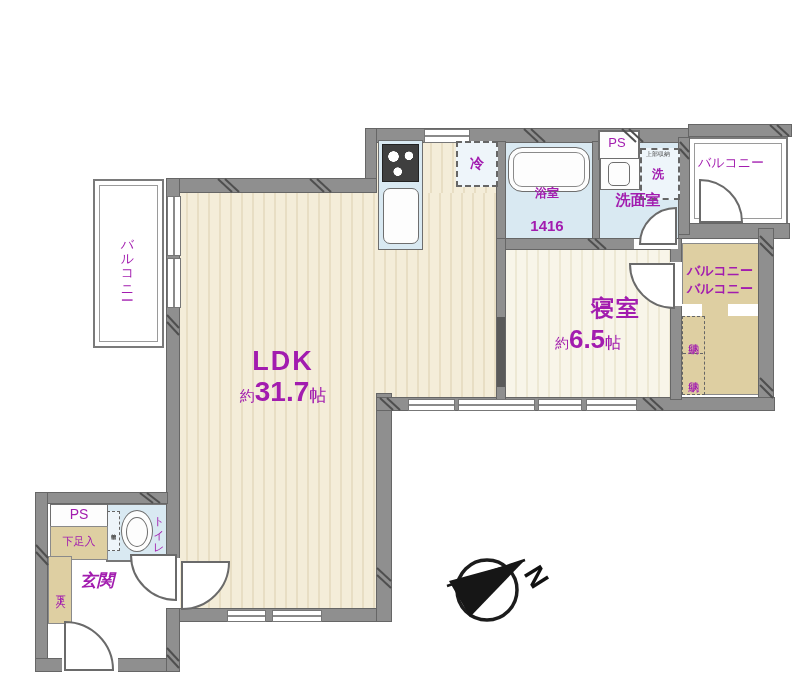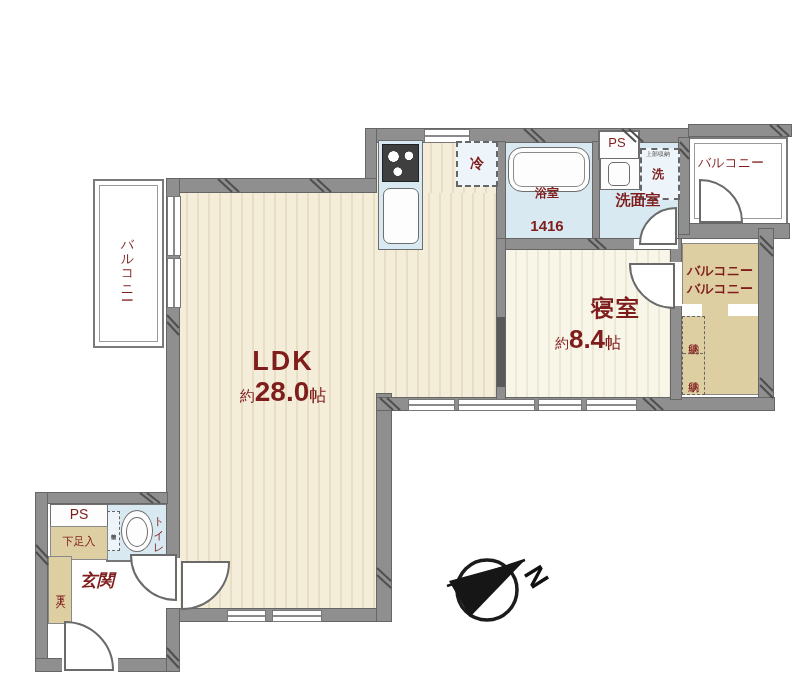--- a/index.html
+++ b/index.html
@@ -19,21 +19,21 @@
   .floor-bed{position:absolute;background:repeating-linear-gradient(90deg,#f8f5e9 0px,#f8f5e9 9px,#ede8d4 9px,#ede8d4 11px);}
   .wet{position:absolute;background:#d9e9f2;}
   .tan{position:absolute;background:#decfa2;border:1px solid #8a8a8a;}
   
   .winh{position:absolute;background:linear-gradient(180deg,#fff 0 42%,#8a8a8a 42% 58%,#fff 58%);border:1px solid #777;}
   .winv{position:absolute;background:linear-gradient(90deg,#fff 0 42%,#8a8a8a 42% 58%,#fff 58%);border:1px solid #777;}
   
   .fix{position:absolute;background:#fdfdfd;border:1.5px solid #6e6e6e;}
   .dashbox{position:absolute;background:#eef5fa;border:2px dashed #666;}
   
-  .lbl{position:absolute;transform:translate(-50%,-50%);white-space:nowrap;color:#7f1d1d;line-height:1.05;text-align:center;}
+  .lbl{position:absolute;transform:translate(-50%,-50%);white-space:nowrap;color:#a21caf;line-height:1.05;text-align:center;}
   .vert{writing-mode:vertical-rl;text-orientation:upright;letter-spacing:1px;}
   .b{font-weight:bold;}
   svg{position:absolute;left:0;top:0;}
 </style>
 </head>
 <body>
 
 <div id="plan">
 
   <div class="floor-ldk" style="left:377px;top:143px;width:121px;height:56px;"></div>
@@ -120,25 +120,25 @@
   <div class="tan" style="left:48px;top:556px;width:22px;height:66px;"></div>
   <div class="lbl vert" style="left:60px;top:589px;font-size:10px;">下足入</div>
 
   <div class="abs" style="left:682px;top:316px;width:21px;height:77px;background:#decfa2;border:1.5px dashed #666;"></div>
   <div class="abs" style="left:683px;top:353px;width:20px;height:0;border-top:1.5px dashed #666;"></div>
   <div class="lbl vert" style="left:693px;top:335px;font-size:11px;">収納</div>
   <div class="lbl vert" style="left:693px;top:373px;font-size:11px;">収納</div>
 
   <div class="lbl b" style="left:283px;top:361px;font-size:27px;letter-spacing:2px;">LDK</div>
   <div class="lbl" style="left:283px;top:392px;font-size:15px;">
-    <span>約</span><span class="b" style="font-size:28px;">28.0</span><span style="font-size:17px;">帖</span>
+    <span>約</span><span class="b" style="font-size:28px;">31.7</span><span style="font-size:17px;">帖</span>
   </div>
   <div class="lbl b" style="left:588px;top:308px;font-size:23px;letter-spacing:2px;margin-left:28px;">寝室</div>
   <div class="lbl" style="left:588px;top:340px;font-size:14px;">
-    <span>約</span><span class="b" style="font-size:26px;">8.4</span><span style="font-size:16px;">帖</span>
+    <span>約</span><span class="b" style="font-size:26px;">6.5</span><span style="font-size:16px;">帖</span>
   </div>
   <div class="lbl b" style="left:547px;top:193px;font-size:12px;">浴室</div>
   <div class="lbl b" style="left:547px;top:226px;font-size:15px;">1416</div>
   <div class="lbl b" style="left:638px;top:200px;font-size:15px;">洗面室</div>
   <div class="lbl b" style="left:720px;top:271px;font-size:13px;">バルコニー</div>
   <div class="lbl b" style="left:720px;top:289px;font-size:13px;">バルコニー</div>
   <div class="lbl vert" style="left:127px;top:262px;font-size:13px;">バルコニー</div>
   <div class="lbl" style="left:731px;top:163px;font-size:13px;">バルコニー</div>
   <div class="lbl vert" style="left:158px;top:529px;font-size:11px;">トイレ</div>
   <div class="lbl b" style="left:97px;top:581px;font-size:17px;font-style:italic;">玄関</div>

